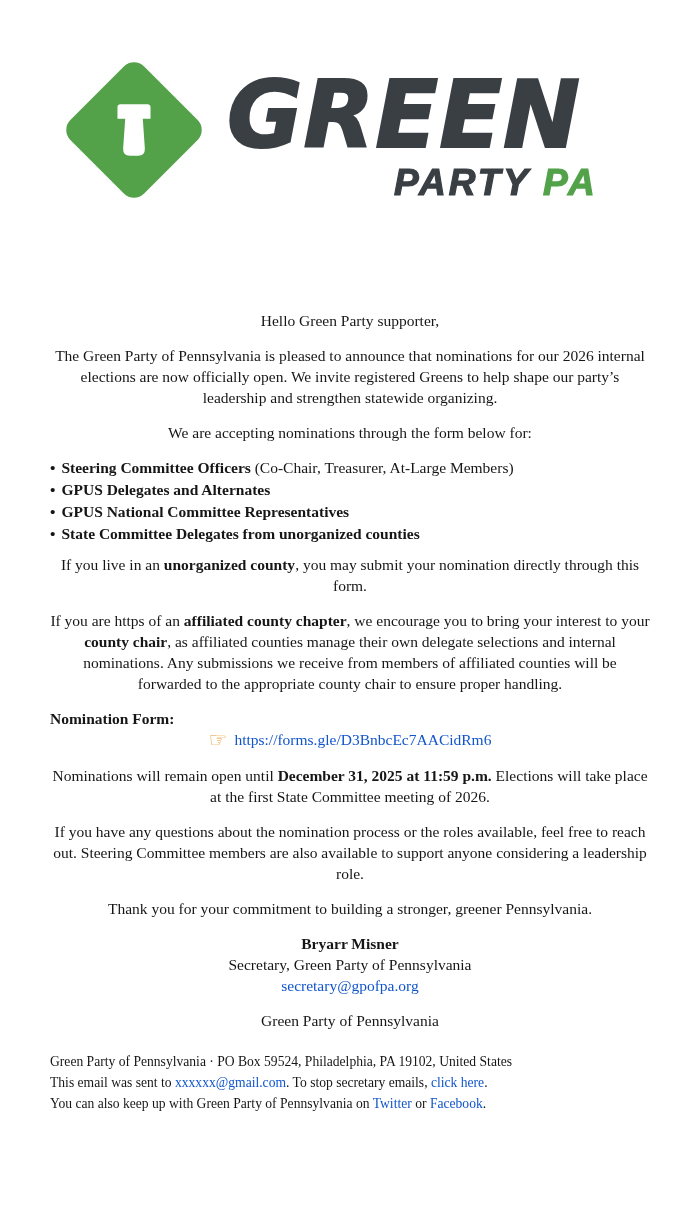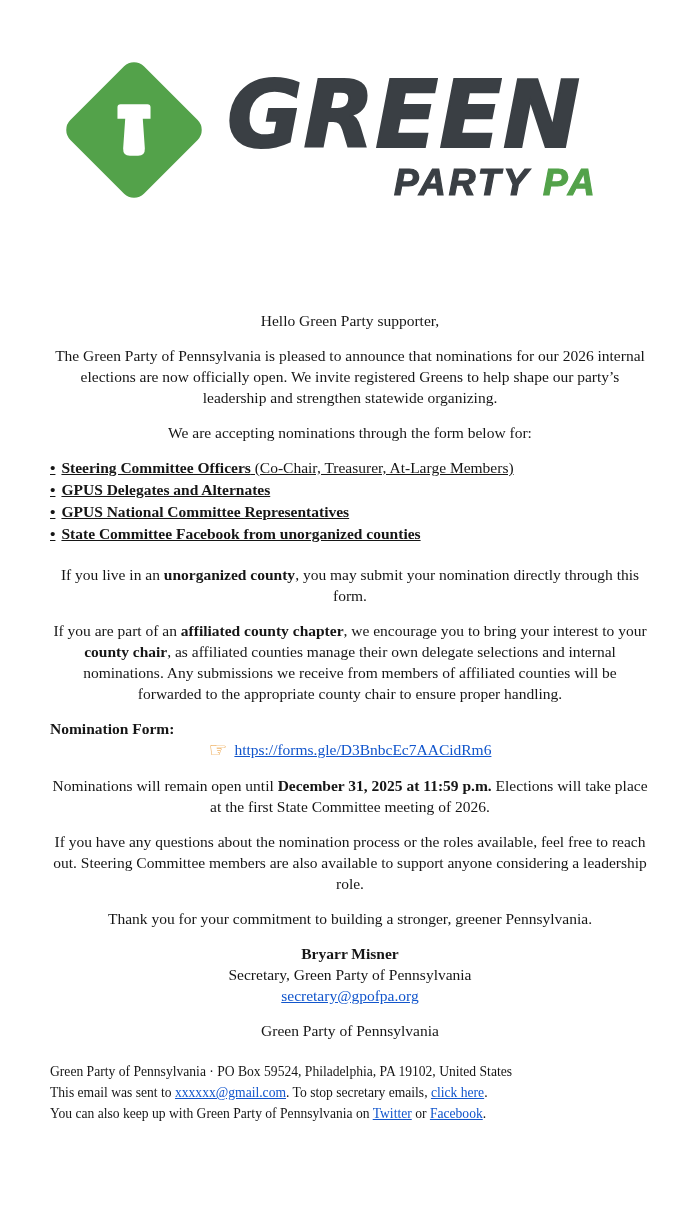--- a/index.html
+++ b/index.html
@@ -44,25 +44,25 @@
     -webkit-text-stroke: 1.2px #3a3f44;
     letter-spacing: 3px;
     white-space: nowrap;
   }
   .logo-pa { color: #53a24a; -webkit-text-stroke: 1.2px #53a24a; margin-left: 12px; }
 
   
   .content { padding: 92px 50px 0 50px; }
   .para { margin: 0 0 14px; line-height: 21px; text-align: center; }
   .line { line-height: 21px; }
-  .bullets { margin: 0 0 19px; text-decoration: underline; }
+  .bullets { margin: 0 0 9px; }
   .bullet { line-height: 22px; }
   .marker { font-weight: bold; margin-right: 6px; }
   b, .bold { font-weight: bold; }
-  a { color: #1155cc; text-decoration: underline; cursor: pointer; }
+  a { color: #1155cc; cursor: pointer; }
   .pointer {
     color: #e8962e;
     font-family: "DejaVu Sans", sans-serif;
     font-size: 21px;
     margin-right: 7px;
     vertical-align: -2px;
   }
 
   
   .footer { font-size: 13.6px; line-height: 22px; margin-top: 20px; }
@@ -98,30 +98,30 @@
       <div class="bullet">
         <span class="marker">•</span><b>Steering Committee Officers</b><span> (Co-Chair, Treasurer, At-Large Members)</span>
       </div>
       <div class="bullet">
         <span class="marker">•</span><b>GPUS Delegates and Alternates</b><span></span>
       </div>
       <div class="bullet">
         <span class="marker">•</span><b>GPUS National Committee Representatives</b><span></span>
       </div>
       <div class="bullet">
-        <span class="marker">•</span><b>State Committee Facebook from unorganized counties</b><span></span>
+        <span class="marker">•</span><b>State Committee Delegates from unorganized counties</b><span></span>
       </div>
     </div>
 
     <p class="para">
       <span>If you live in an </span><b>unorganized county</b><span>, you may submit your nomination directly through this form.</span>
     </p>
 
     <p class="para">
-      <span>If you are part of an </span><b>affiliated county chapter</b><span>, we encourage you to bring your interest to your </span><b>county chair</b><span>, as affiliated counties manage their own delegate selections and internal nominations. Any submissions we receive from members of affiliated counties will be forwarded to the appropriate county chair to ensure proper handling.</span>
+      <span>If you are https of an </span><b>affiliated county chapter</b><span>, we encourage you to bring your interest to your </span><b>county chair</b><span>, as affiliated counties manage their own delegate selections and internal nominations. Any submissions we receive from members of affiliated counties will be forwarded to the appropriate county chair to ensure proper handling.</span>
     </p>
 
     <div class="line">
       <b>Nomination Form:</b>
     </div>
     <p class="para">
       <span class="pointer">☞</span><a>https://forms.gle/D3BnbcEc7AACidRm6</a>
     </p>
 
     <p class="para">

